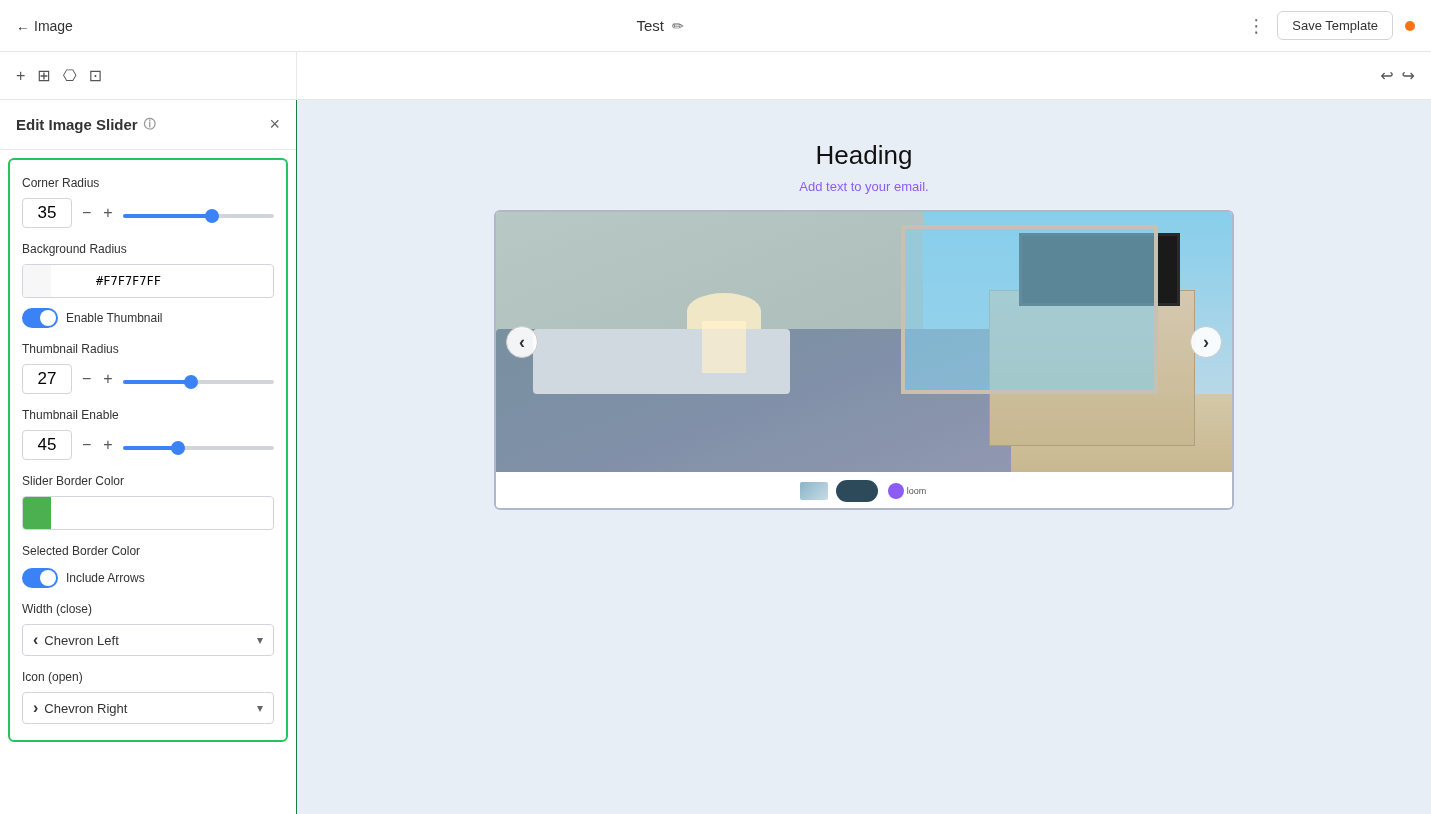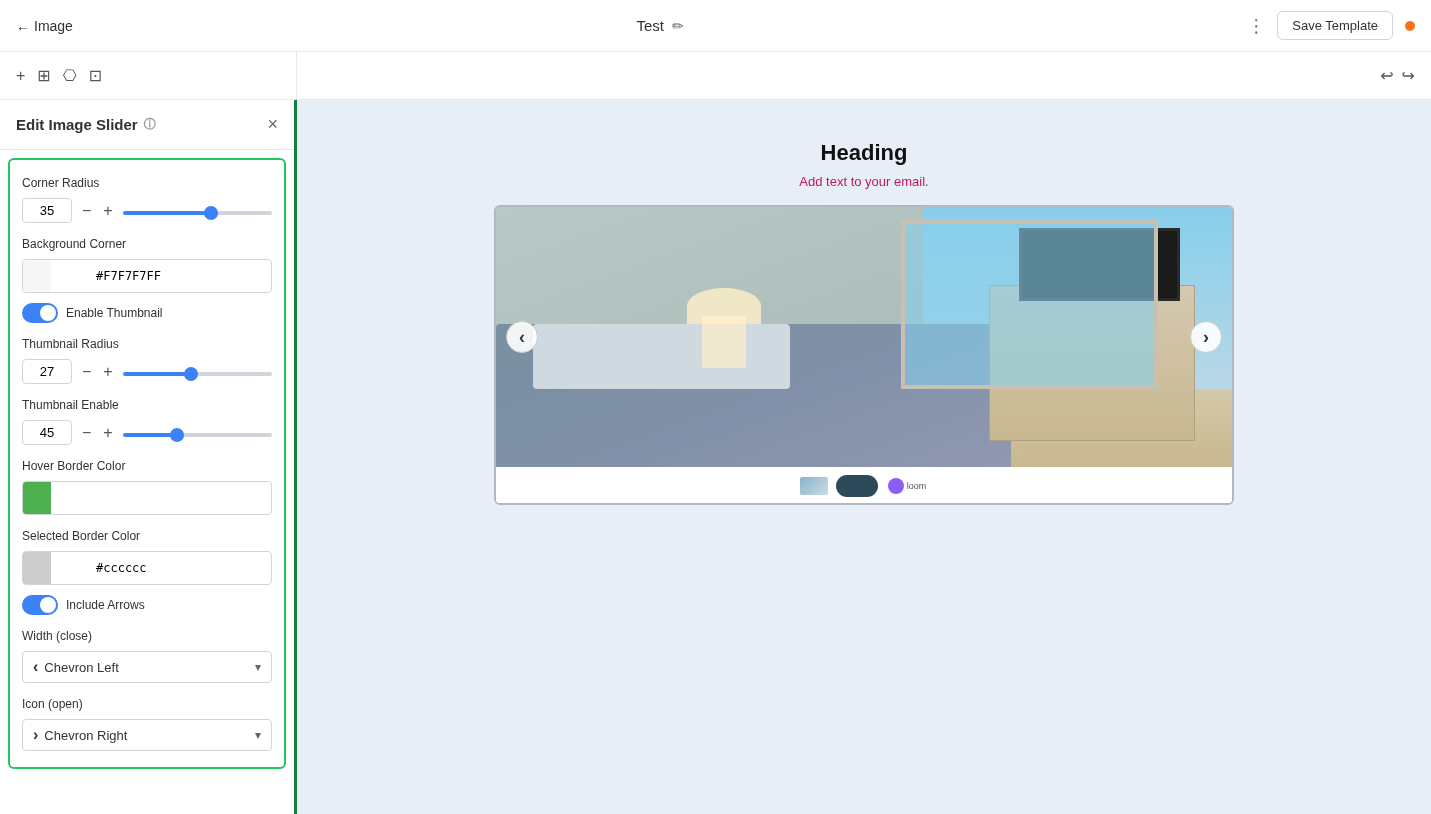--- a/index.html
+++ b/index.html
@@ -21,21 +21,21 @@
     .notification-dot { width: 10px; height: 10px; background: #f97316; border-radius: 50%; }
     .pencil-icon { font-size: 14px; color: #666; cursor: pointer; }
     .three-dots { font-size: 18px; color: #666; cursor: pointer; background: none; border: none; }
     .toolbar-icon { font-size: 16px; cursor: pointer; color: #555; }
 
     
     .main { display: flex; flex: 1; overflow: hidden; }
 
     
     .left-panel {
-      width: 297px; border-right: 3px solid #15803d; overflow-y: auto;
+      width: 297px; border-right: 1px solid #15803d; overflow-y: auto;
       flex-shrink: 0; background: #fff;
     }
     .panel-header {
       display: flex; align-items: center; justify-content: space-between;
       padding: 14px 16px; border-bottom: 1px solid #e5e7eb;
     }
     .panel-title { font-size: 15px; font-weight: 600; display: flex; align-items: center; gap: 6px; }
     .panel-close { background: none; border: none; cursor: pointer; font-size: 18px; color: #666; }
 
     
@@ -43,21 +43,21 @@
       border: 2.5px solid #22c55e; margin: 8px; border-radius: 6px; padding: 12px;
     }
 
     .section-label { font-size: 12px; font-weight: 500; color: #333; margin-bottom: 8px; margin-top: 4px; }
     .section-label:not(:first-child) { margin-top: 14px; }
 
     
     .radius-row { display: flex; align-items: center; gap: 8px; margin-bottom: 10px; }
     .radius-input {
       width: 50px; border: 1px solid #d1d5db; border-radius: 4px; padding: 4px 0;
-      font-size: 13px; text-align: center;
+      font-size: 17px; text-align: center;
     }
     .stepper-btn { background: none; border: none; cursor: pointer; font-size: 16px; color: #555; padding: 0 2px; }
     .slider-container { flex: 1; }
     .slider {
       width: 100%; -webkit-appearance: none; height: 4px; border-radius: 2px;
       background: linear-gradient(to right, #3b82f6 0%, #3b82f6 var(--val), #d1d5db var(--val), #d1d5db 100%);
       outline: none; cursor: pointer;
     }
     .slider::-webkit-slider-thumb {
       -webkit-appearance: none; width: 14px; height: 14px; border-radius: 50%;
@@ -109,22 +109,22 @@
     
     .email-wrapper {
       display: flex; justify-content: center; padding: 20px 20px 40px;
     }
     .email-container {
       background: #e8eef5; width: 780px;
     }
     .email-body { background: #e8eef5; padding: 0; }
     .email-section { background: #e8eef5; padding: 20px; }
 
-    .email-heading { font-size: 22px; font-weight: 700; text-align: center; margin-bottom: 8px; color: #111; }
-    .email-subtext { font-size: 13px; text-align: center; color: #be185d; margin-bottom: 16px; }
+    .email-heading { font-size: 26px; font-weight: 400; text-align: center; margin-bottom: 8px; color: #111; }
+    .email-subtext { font-size: 13px; text-align: center; color: #8b5cf6; margin-bottom: 16px; }
 
     
     .slider-preview {
       position: relative; border: 2px solid #b0b8c8; border-radius: 6px;
       overflow: hidden; background: #fff;
     }
 
     .slider-nav-btn {
       position: absolute; top: 50%; transform: translateY(-50%);
       background: rgba(255,255,255,0.9); border: 1px solid #ccc; border-radius: 50%;
@@ -226,21 +226,21 @@
       <div class="section-label">Corner Radius</div>
       <div class="radius-row">
         <input class="radius-input" type="text" value="35" style="">
         <button class="stepper-btn">−</button>
         <button class="stepper-btn">+</button>
         <div class="slider-container">
           <input type="range" class="slider" style="--val: 60%;" min="0" max="100" value="60">
         </div>
       </div>
 
-      <div class="section-label">Background Corner</div>
+      <div class="section-label">Background Radius</div>
       <div class="color-input-row">
         <div class="color-swatch color-swatch-white"></div>
         <input class="color-text" type="text" value="#F7F7F7FF" style="">
       </div>
 
       <div class="toggle-row">
         <label class="toggle-switch">
           <input type="checkbox" checked="" style="">
           <div class="toggle-track">
             <div class="toggle-thumb"></div>
@@ -262,30 +262,26 @@
       <div class="section-label">Thumbnail Enable</div>
       <div class="radius-row">
         <input class="radius-input" type="text" value="45" style="">
         <button class="stepper-btn">−</button>
         <button class="stepper-btn">+</button>
         <div class="slider-container">
           <input type="range" class="slider" style="--val: 35%;" min="0" max="100" value="35">
         </div>
       </div>
 
-      <div class="section-label">Hover Border Color</div>
+      <div class="section-label">Slider Border Color</div>
       <div class="color-input-row">
         <div class="color-swatch color-swatch-green"></div>
       </div>
 
       <div class="section-label">Selected Border Color</div>
-      <div class="color-input-row">
-        <div class="color-swatch color-swatch-gray"></div>
-        <input class="color-text" type="text" value="#cccccc" style="">
-      </div>
 
       <div class="toggle-row">
         <label class="toggle-switch">
           <input type="checkbox" checked="" style="">
           <div class="toggle-track">
             <div class="toggle-thumb"></div>
           </div>
         </label>
         <span class="toggle-label">Include Arrows</span>
       </div>

